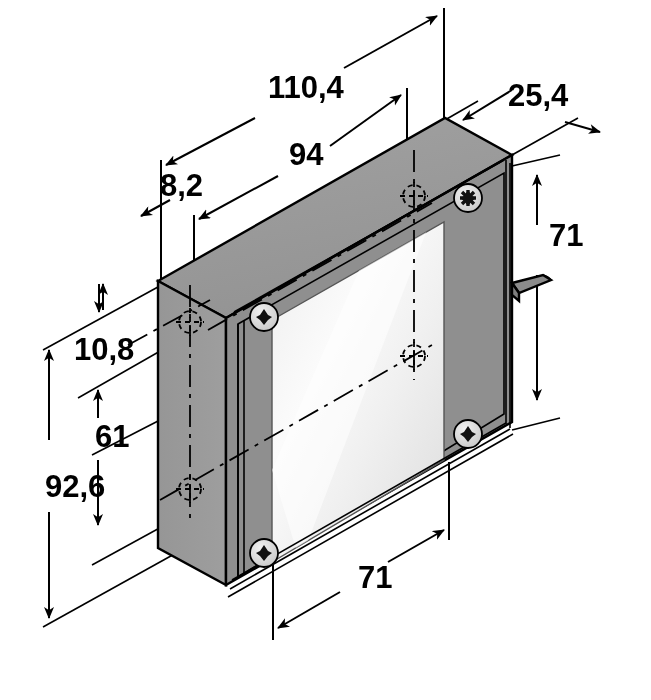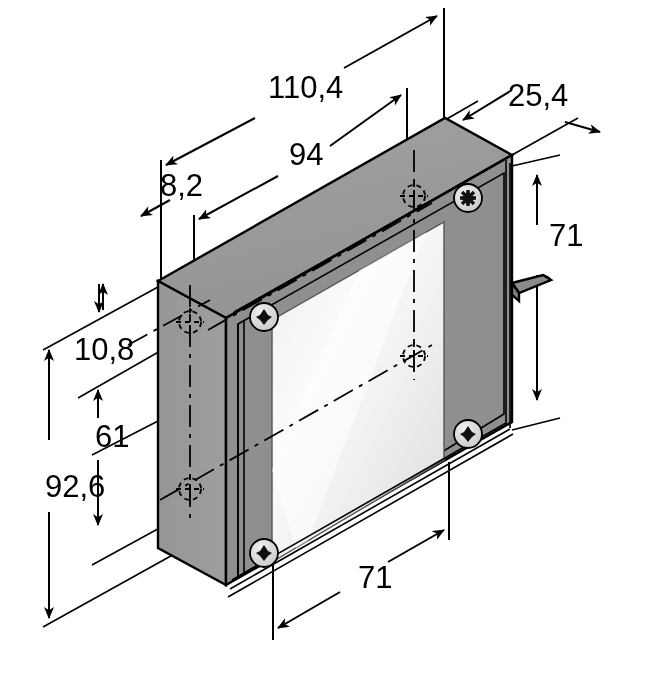--- a/index.html
+++ b/index.html
@@ -11,20 +11,21 @@
     width: 651px;
     height: 700px;
     font-family: "Liberation Sans", sans-serif;
     overflow: hidden;
   }
   #drawing-root {
     position: relative;
     width: 651px;
     height: 700px;
     background: #ffffff;
+    font-weight: bold;
   }
   svg#tech-drawing {
     display: block;
     width: 651px;
     height: 700px;
   }
   .dim-text {
     font-family: "Liberation Sans", sans-serif;
     font-size: 31px;
     fill: #000000;

